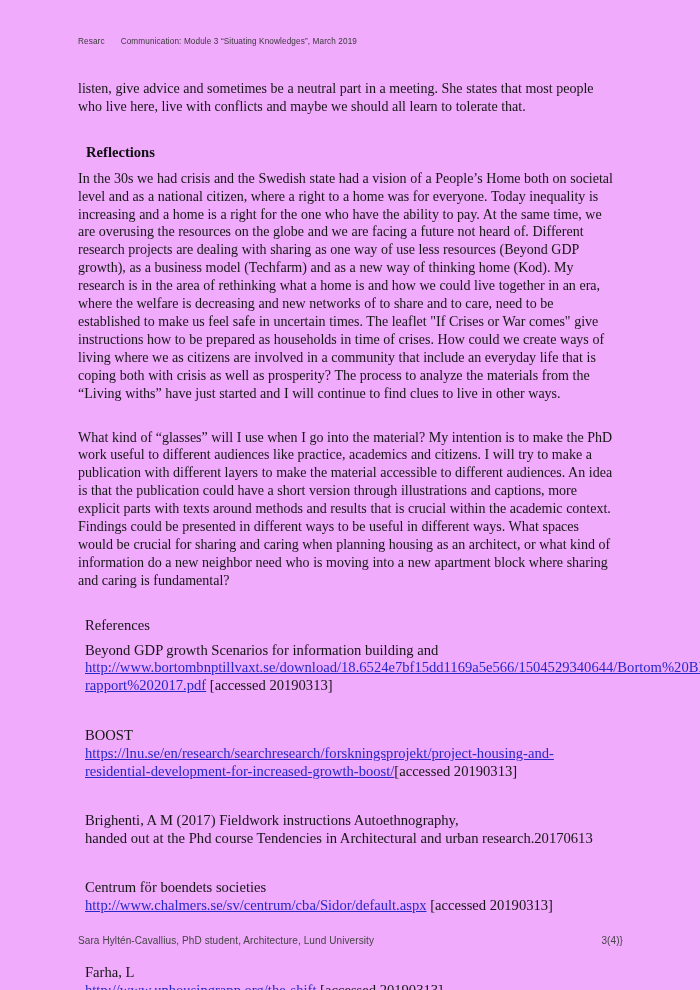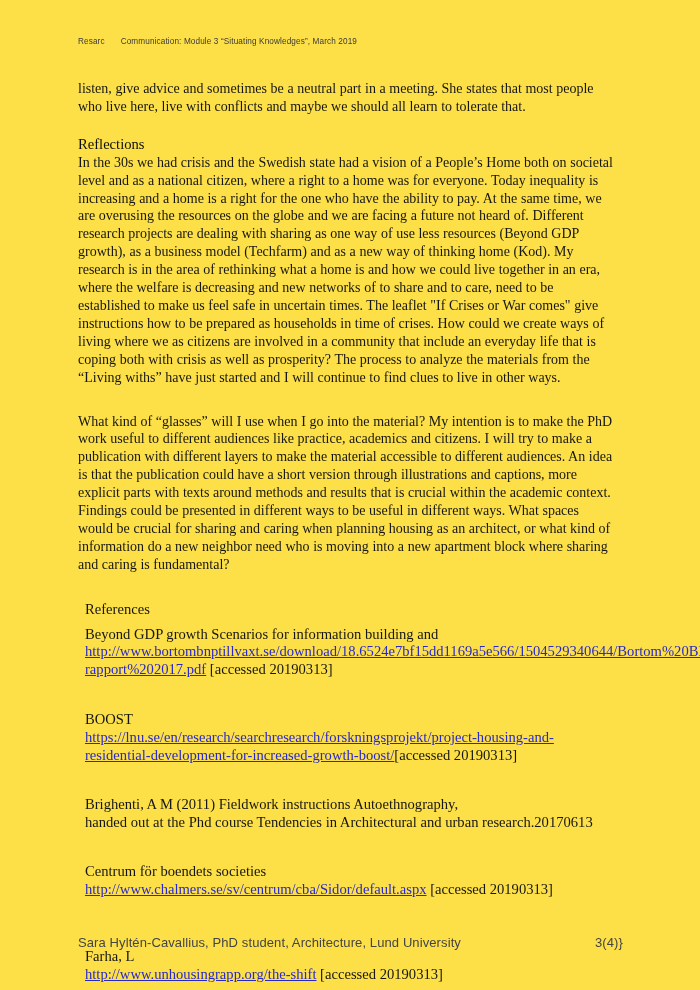--- a/index.html
+++ b/index.html
@@ -13,21 +13,21 @@
     height: 990px;
     font-family: "Liberation Serif", "DejaVu Serif", serif;
     color: #1b1b1b;
     position: relative;
     overflow: hidden;
   }
   .page {
     position: relative;
     width: 700px;
     height: 990px;
-    background: #fde047;
+    background: #f0abfc;
     box-sizing: border-box;
   }
 
   
   .running-header {
     position: absolute;
     left: 78px;
     top: 37px;
     width: 560px;
     font-family: "Liberation Sans", "DejaVu Sans", sans-serif;
@@ -54,24 +54,24 @@
 
   p.para {
     margin: 0;
     font-size: 14px;
     line-height: 17.9px;
     text-align: left;
     color: #161616;
     word-spacing: 0.1px;
   }
   .section-head {
-    margin: 0;
+    margin: 8px;
     font-size: 14.6px;
     line-height: 17.9px;
-    font-weight: normal;
+    font-weight: bold;
     color: #0f0f0f;
   }
   .gap-sm { height: 17.5px; }
   .gap-md { height: 20px; }
   .gap-lg { height: 26px; }
 
   .ref-block {
     margin: 7px;
     font-size: 14.6px;
     line-height: 17.9px;
@@ -85,21 +85,21 @@
   }
   .plain { color: #161616; text-decoration: none; }
 
   
   .running-footer {
     position: absolute;
     left: 78px;
     top: 935px;
     width: 545px;
     font-family: "Liberation Sans", "DejaVu Sans", sans-serif;
-    font-size: 13px;
+    font-size: 10px;
     letter-spacing: 0.1px;
     color: #444444;
     display: flex;
     justify-content: space-between;
     align-items: baseline;
   }
   .running-footer .foot-left { white-space: nowrap; }
   .running-footer .foot-right { white-space: nowrap; }
 </style>
 </head>
@@ -136,21 +136,21 @@
     <div class="gap-sm"></div>
 
     <div class="ref-block">
       <span>BOOST</span><br>
       <a class="link" href="#">https://lnu.se/en/research/searchresearch/forskningsprojekt/project-housing-and-residential-development-for-increased-growth-boost/</a><span class="plain">[accessed 20190313]</span>
     </div>
 
     <div class="gap-sm"></div>
 
     <div class="ref-block">
-      <span>Brighenti, A M (2011) Fieldwork instructions Autoethnography,</span><br>
+      <span>Brighenti, A M (2017) Fieldwork instructions Autoethnography,</span><br>
       <span>handed out at the Phd course Tendencies in Architectural and urban research.20170613</span>
     </div>
 
     <div class="gap-sm"></div>
 
     <div class="ref-block">
       <span>Centrum för boendets societies</span><br>
       <a class="link" href="#">http://www.chalmers.se/sv/centrum/cba/Sidor/default.aspx</a><span class="plain"> [accessed 20190313]</span>
     </div>
 

